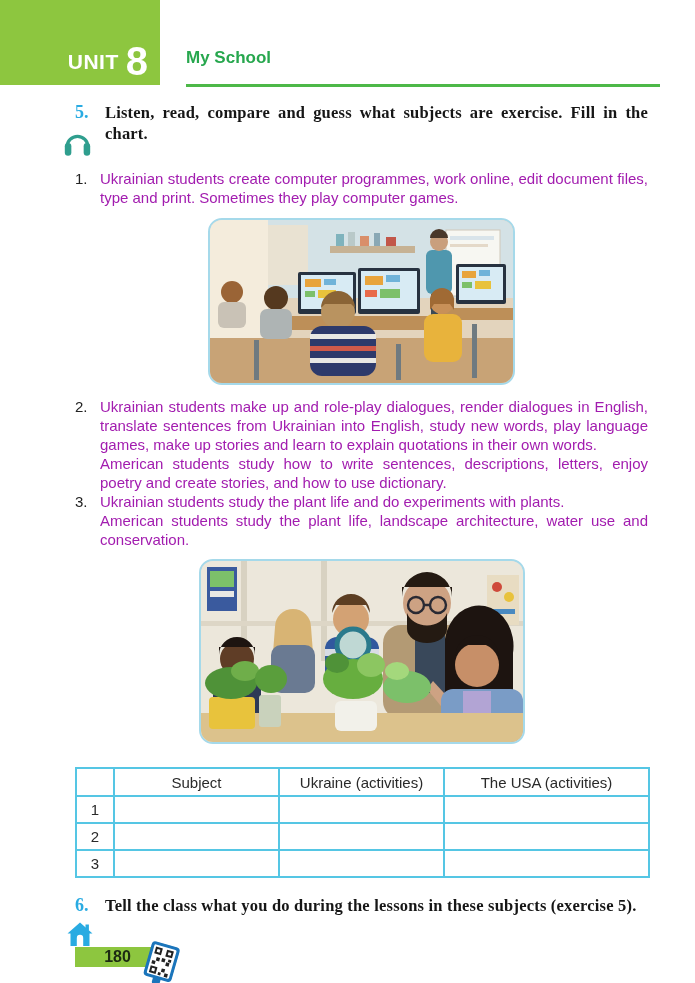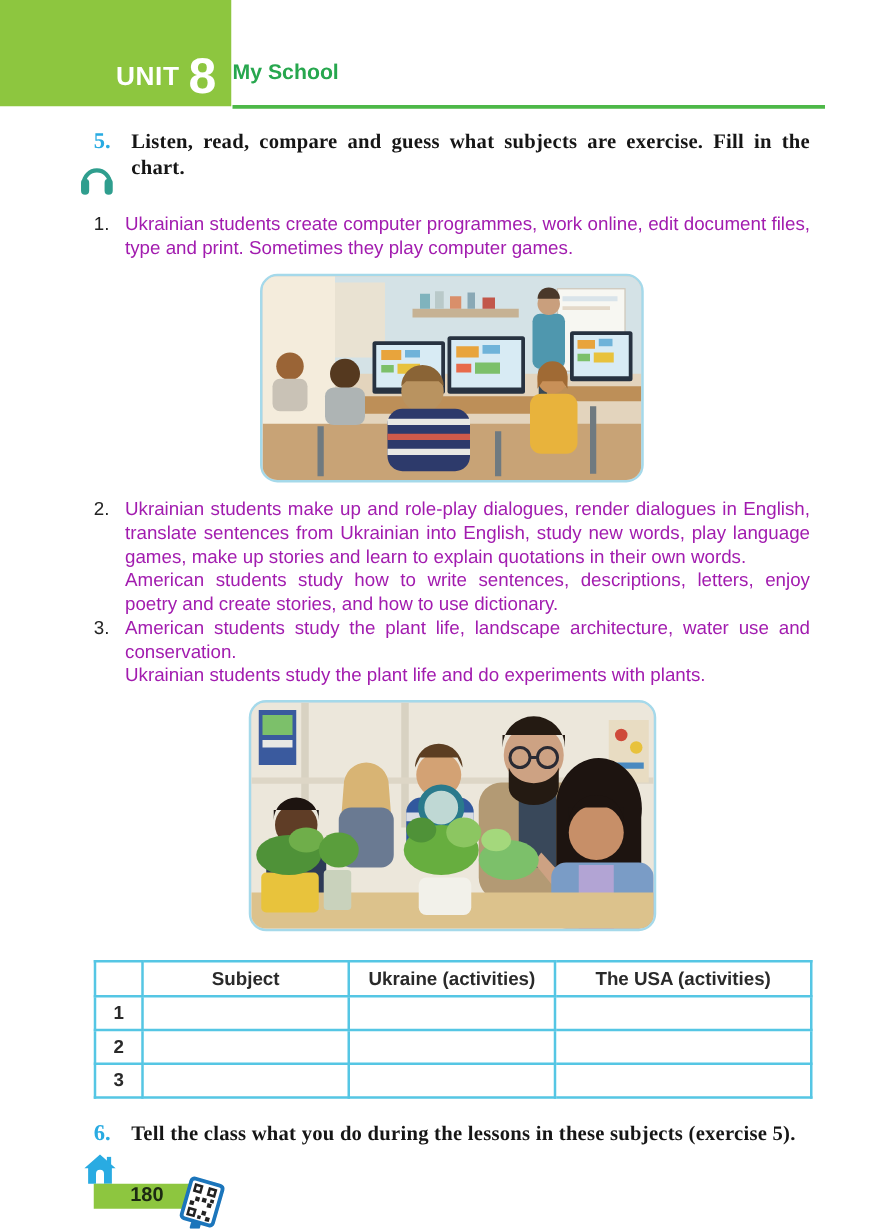--- a/index.html
+++ b/index.html
@@ -2,21 +2,21 @@
 <html><head>
 <meta charset="utf-8">
 <style>
   html,body{margin:0;padding:0;background:#ffffff;}
   .page{
     position:relative;width:695px;height:983px;background:#ffffff;
     font-family:"Liberation Sans",sans-serif;color:#232323;overflow:hidden;
   }
   
   .unit-box{
-    position:absolute;left:0;top:0;width:185px;height:85px;background:#8dc63f;
+    position:absolute;left:0;top:0;width:160px;height:85px;background:#8dc63f;
     display:flex;align-items:flex-end;justify-content:flex-end;
     padding:0 12px 8px 0;box-sizing:border-box;color:#ffffff;
   }
   .unit-label{font-weight:bold;font-size:21px;letter-spacing:.5px;line-height:1;margin-bottom:5px;}
   .unit-number{font-weight:bold;font-size:40px;line-height:.8;margin-left:7px;}
   .page-title{
     position:absolute;left:186px;top:48px;font-weight:bold;font-size:17px;color:#27a74e;
   }
   .title-underline{position:absolute;left:186px;top:84px;width:474px;height:3px;background:#4db848;}
 
@@ -47,21 +47,21 @@
   }
   .photo svg{display:block;}
   .photo-1{width:307px;height:167px;margin:11px auto 12px auto;}
   .photo-2{width:326px;height:185px;margin:10px auto 0 auto;}
 
   
   table.fill-chart{
     border-collapse:collapse;margin-top:23px;table-layout:fixed;width:573px;
   }
   table.fill-chart th,table.fill-chart td{
-    border:2px solid #55c6e4;font-weight:bold;font-size:15px;color:#2a2a2a;
+    border:2px solid #55c6e4;font-weight:normal;font-size:15px;color:#2a2a2a;
     padding:0;text-align:center;vertical-align:middle;
   }
   table.fill-chart th{height:26px;}
   table.fill-chart td{height:25px;}
   td.row-num{text-align:center;}
 
   .ex6{margin-top:17px;}
 
   
   .page-num-box{
@@ -182,22 +182,22 @@
       <div class="list-item">
         <div class="item-num">2.</div>
         <div class="item-text">
           <p>Ukrainian students make up and role-play dialogues, render dialogues in English, translate sentences from Ukrainian into English, study new words, play language games, make up stories and learn to explain quotations in their own words.</p>
           <p>American students study how to write sentences, descriptions, letters, enjoy poetry and create stories, and how to use dictionary.</p>
         </div>
       </div>
       <div class="list-item">
         <div class="item-num">3.</div>
         <div class="item-text">
+          <p>Ukrainian students study the plant life and do experiments with plants.</p>
           <p>American students study the plant life, landscape architecture, water use and conservation.</p>
-          <p>Ukrainian students study the plant life and do experiments with plants.</p>
         </div>
       </div>
     </div>
 
     <div class="photo photo-2">
       <svg width="322" height="181" viewBox="0 0 322 181">
         <rect width="322" height="181" fill="#ece7db"></rect>
         <rect x="40" y="0" width="6" height="120" fill="#d8d2c2"></rect>
         <rect x="120" y="0" width="6" height="100" fill="#d8d2c2"></rect>
         <rect x="0" y="60" width="322" height="5" fill="#ddd6c6"></rect>

